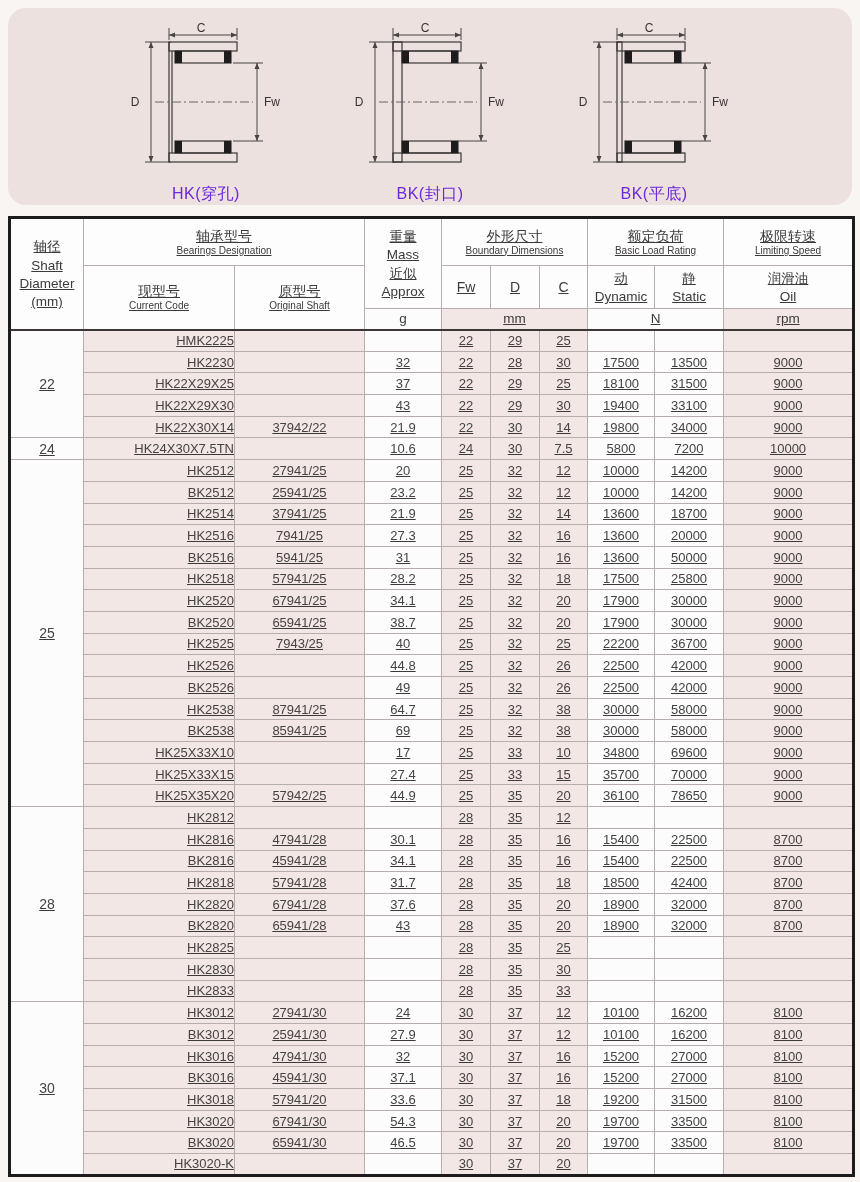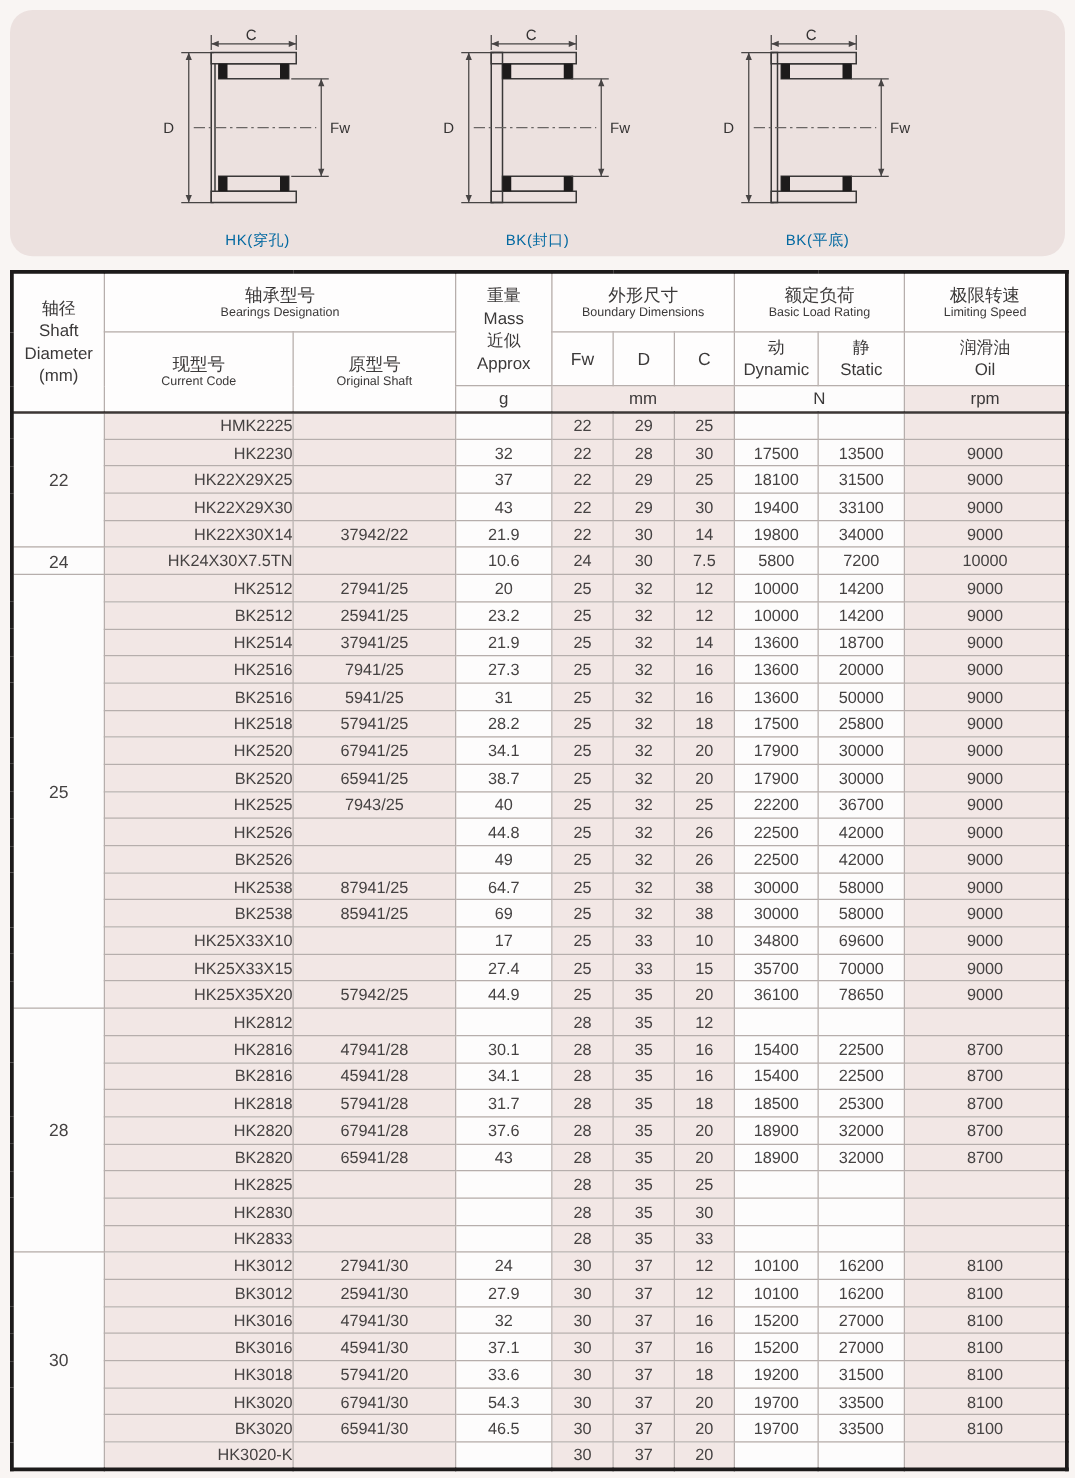--- a/index.html
+++ b/index.html
@@ -15,32 +15,33 @@
     margin:8px 8px 5px 8px;
     width:844px; height:197px;
     background:#ece1df;
     border-radius:18px;
     display:flex; justify-content:center; align-items:flex-start;
     gap:46px; padding-top:14px;
   }
   .figure { width:178px; text-align:center; }
   .figure svg { display:block; margin:0 auto; }
   .figure .caption {
-    font-size:12px; color:#0369a1; margin-top:2px; letter-spacing:.5px;
+    font-size:16px; color:#6d28d9; margin-top:2px; letter-spacing:.5px;
   }
   svg text { font-family:"Liberation Sans","DejaVu Sans",sans-serif; font-size:12px; fill:#353333; }
   svg .dim { stroke:#474444; stroke-width:1; fill:none; }
   svg .edge { stroke:#3a3838; stroke-width:1.2; fill:none; }
   svg .cl { stroke:#6a6664; stroke-width:1; stroke-dasharray:9 3 2 3; }
 
   
   table {
     border-collapse:collapse; table-layout:fixed;
     width:844px; margin:11px 8px;
     border:3px solid #1d1b1b;
+    text-decoration:underline;
   }
   th, td {
     border:1px solid #b6aeac;
     text-align:center; vertical-align:middle;
     font-weight:normal;
     overflow:hidden; white-space:nowrap;
   }
   thead th { background:#fefdfd; }
   thead tr.hr1 { height:48px; }
   thead tr.hr2 { height:43px; }
@@ -522,21 +523,21 @@
         <td class="pinkc">8700</td>
       </tr>
       <tr>
         <td class="c-current pinkc">HK2818</td>
         <td class="pinkc">57941/28</td>
         <td class="whitec">31.7</td>
         <td class="pinkc">28</td>
         <td class="pinkc">35</td>
         <td class="pinkc">18</td>
         <td class="whitec">18500</td>
-        <td class="whitec">25300</td>
+        <td class="whitec">42400</td>
         <td class="pinkc">8700</td>
       </tr>
       <tr>
         <td class="c-current pinkc">HK2820</td>
         <td class="pinkc">67941/28</td>
         <td class="whitec">37.6</td>
         <td class="pinkc">28</td>
         <td class="pinkc">35</td>
         <td class="pinkc">20</td>
         <td class="whitec">18900</td>

